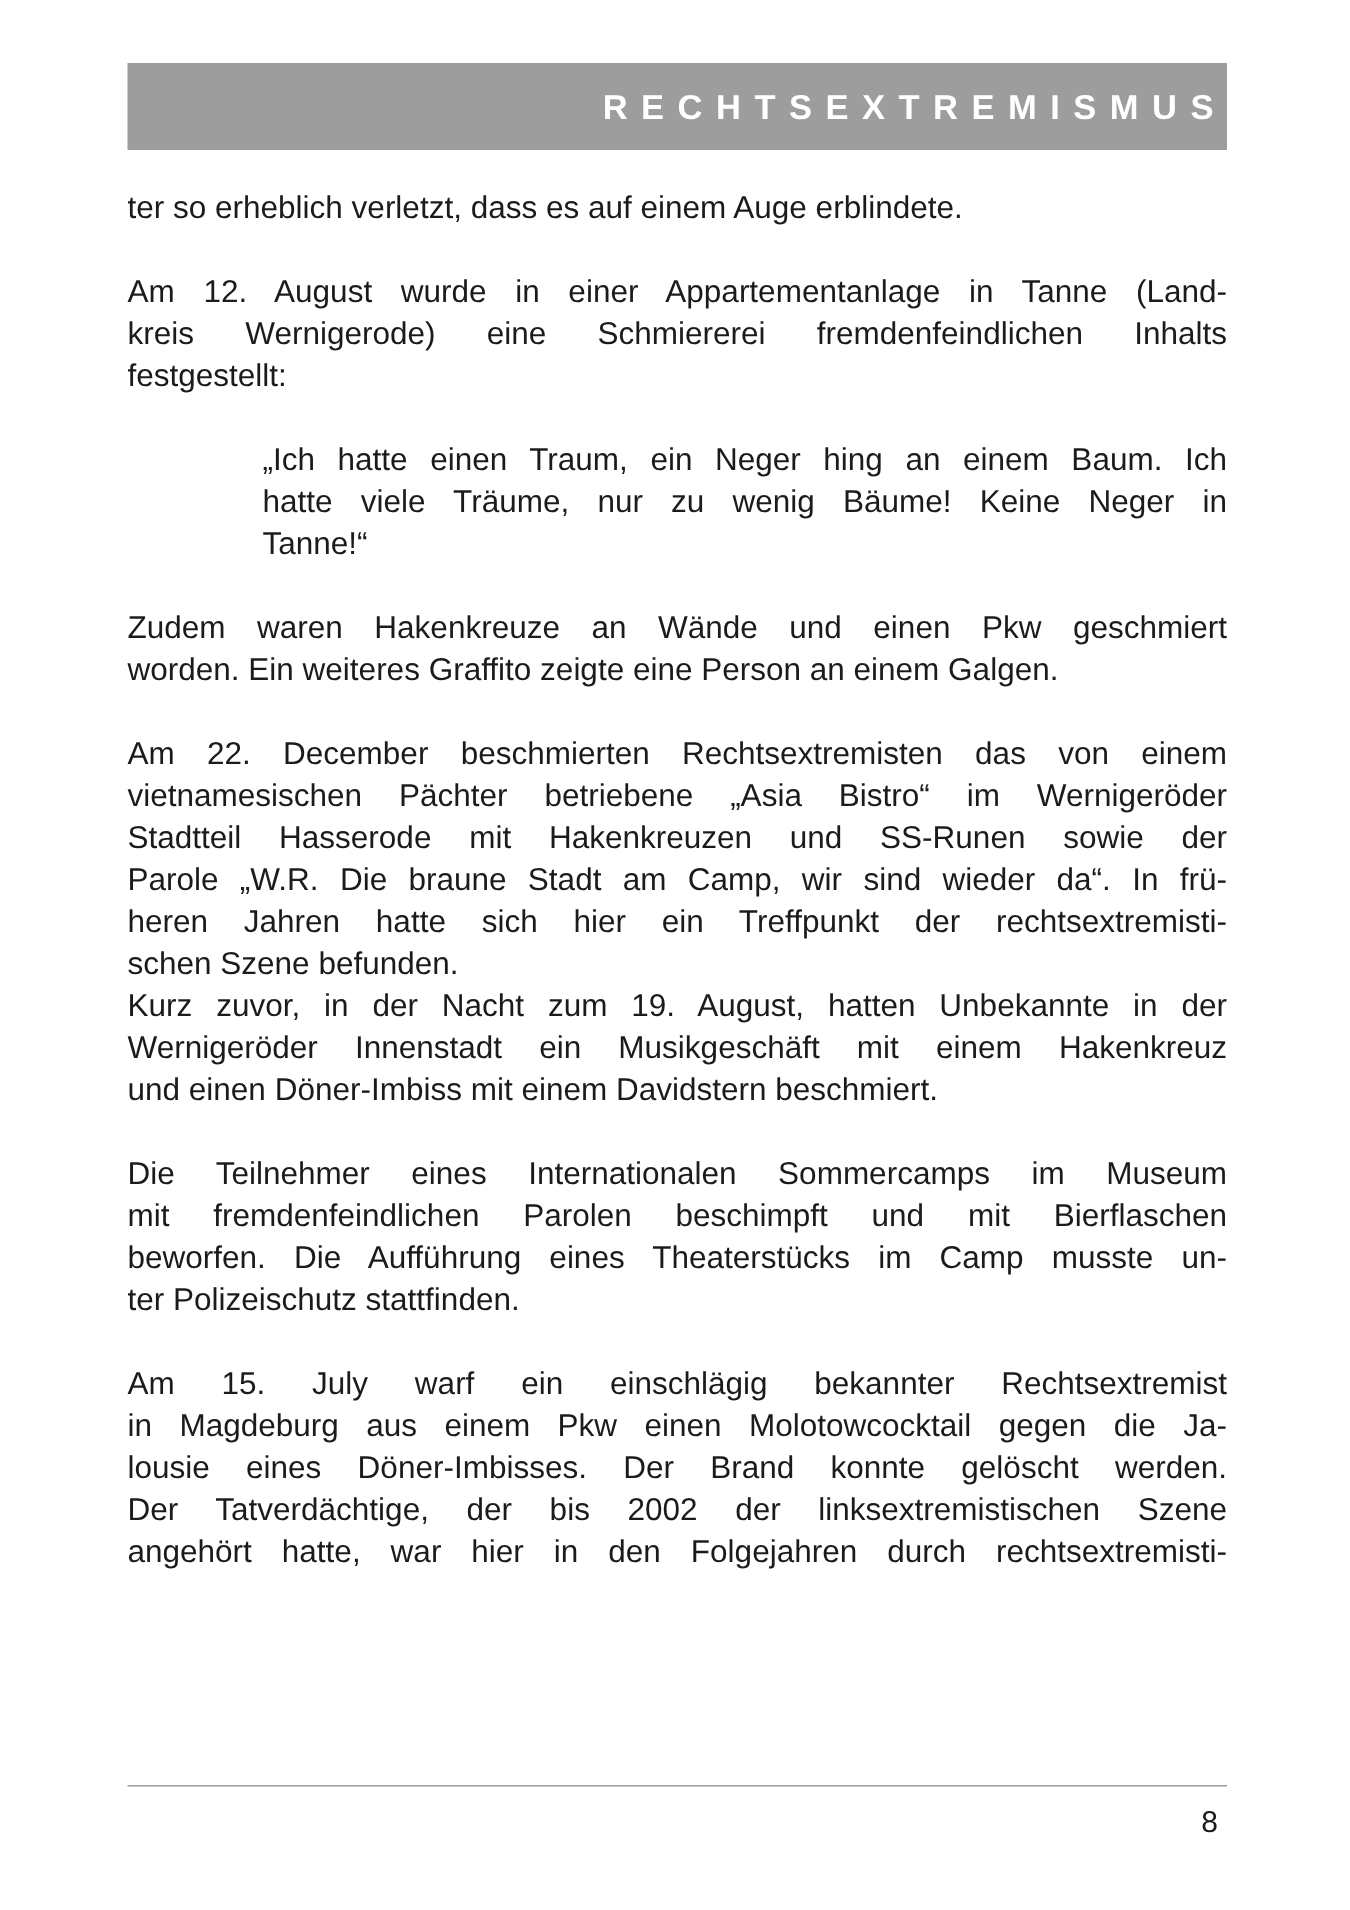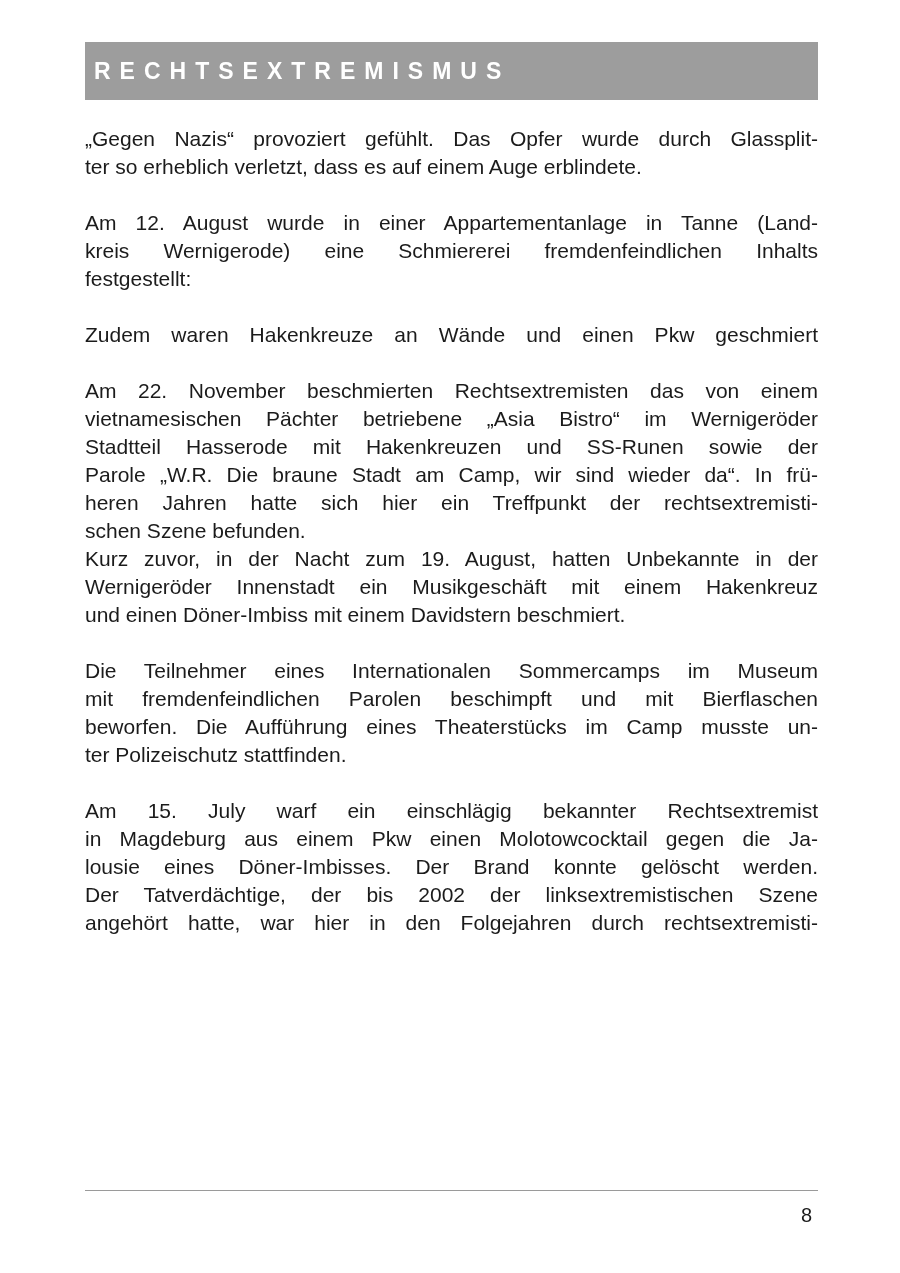--- a/index.html
+++ b/index.html
@@ -18,21 +18,21 @@
   }
   .banner {
     position: absolute;
     left: 85px;
     top: 42px;
     width: 733px;
     height: 58px;
     background: var(--banner-bg, #9d9d9d);
     display: flex;
     align-items: center;
-    justify-content: flex-start;
+    justify-content: flex-end;
   }
   .banner-title {
     color: var(--banner-text, #ffffff);
     font-size: 23px;
     font-weight: bold;
     letter-spacing: 9px;
     text-indent: 9px; 
     white-space: nowrap;
   }
   .content {
@@ -82,33 +82,38 @@
 
 <div class="page">
 
   <div class="banner">
     <div class="banner-title">RECHTSEXTREMISMUS</div>
   </div>
 
   <div class="content">
 
   <div class="paragraph">
-        <div class="line">„Gegen Nazis“ provoziert gefühlt. Das Opfer wurde durch Glassplit-</div>
         <div class="line last">ter so erheblich verletzt, dass es auf einem Auge erblindete.</div>
       </div>
       <div class="paragraph">
         <div class="line">Am 12. August wurde in einer Appartementanlage in Tanne (Land-</div>
         <div class="line">kreis Wernigerode) eine Schmiererei fremdenfeindlichen Inhalts</div>
         <div class="line last">festgestellt:</div>
       </div>
+      <div class="paragraph quote">
+        <div class="line">„Ich hatte einen Traum, ein Neger hing an einem Baum. Ich</div>
+        <div class="line">hatte viele Träume, nur zu wenig Bäume! Keine Neger in</div>
+        <div class="line last">Tanne!“</div>
+      </div>
       <div class="paragraph">
         <div class="line">Zudem waren Hakenkreuze an Wände und einen Pkw geschmiert</div>
+        <div class="line last">worden. Ein weiteres Graffito zeigte eine Person an einem Galgen.</div>
       </div>
       <div class="paragraph no-gap">
-        <div class="line">Am 22. November beschmierten Rechtsextremisten das von einem</div>
+        <div class="line">Am 22. December beschmierten Rechtsextremisten das von einem</div>
         <div class="line">vietnamesischen Pächter betriebene „Asia Bistro“ im Wernigeröder</div>
         <div class="line">Stadtteil Hasserode mit Hakenkreuzen und SS-Runen sowie der</div>
         <div class="line">Parole „W.R. Die braune Stadt am Camp, wir sind wieder da“. In frü-</div>
         <div class="line">heren Jahren hatte sich hier ein Treffpunkt der rechtsextremisti-</div>
         <div class="line last">schen Szene befunden.</div>
       </div>
       <div class="paragraph">
         <div class="line">Kurz zuvor, in der Nacht zum 19. August, hatten Unbekannte in der</div>
         <div class="line">Wernigeröder Innenstadt ein Musikgeschäft mit einem Hakenkreuz</div>
         <div class="line last">und einen Döner-Imbiss mit einem Davidstern beschmiert.</div>

